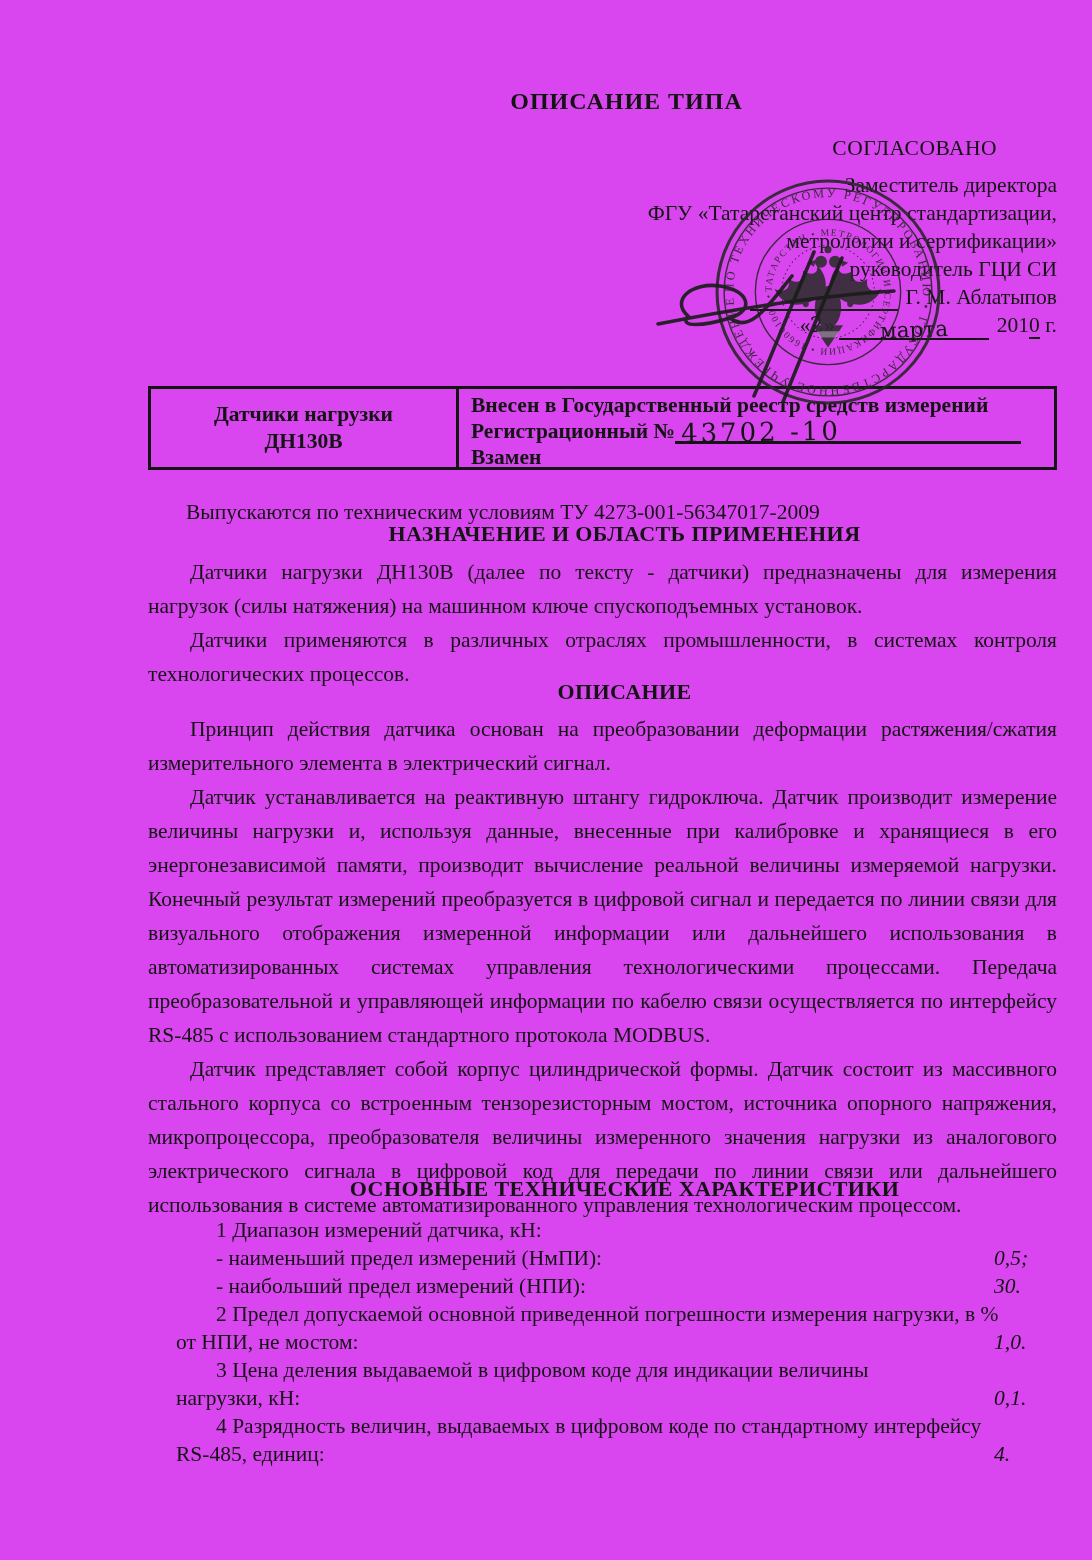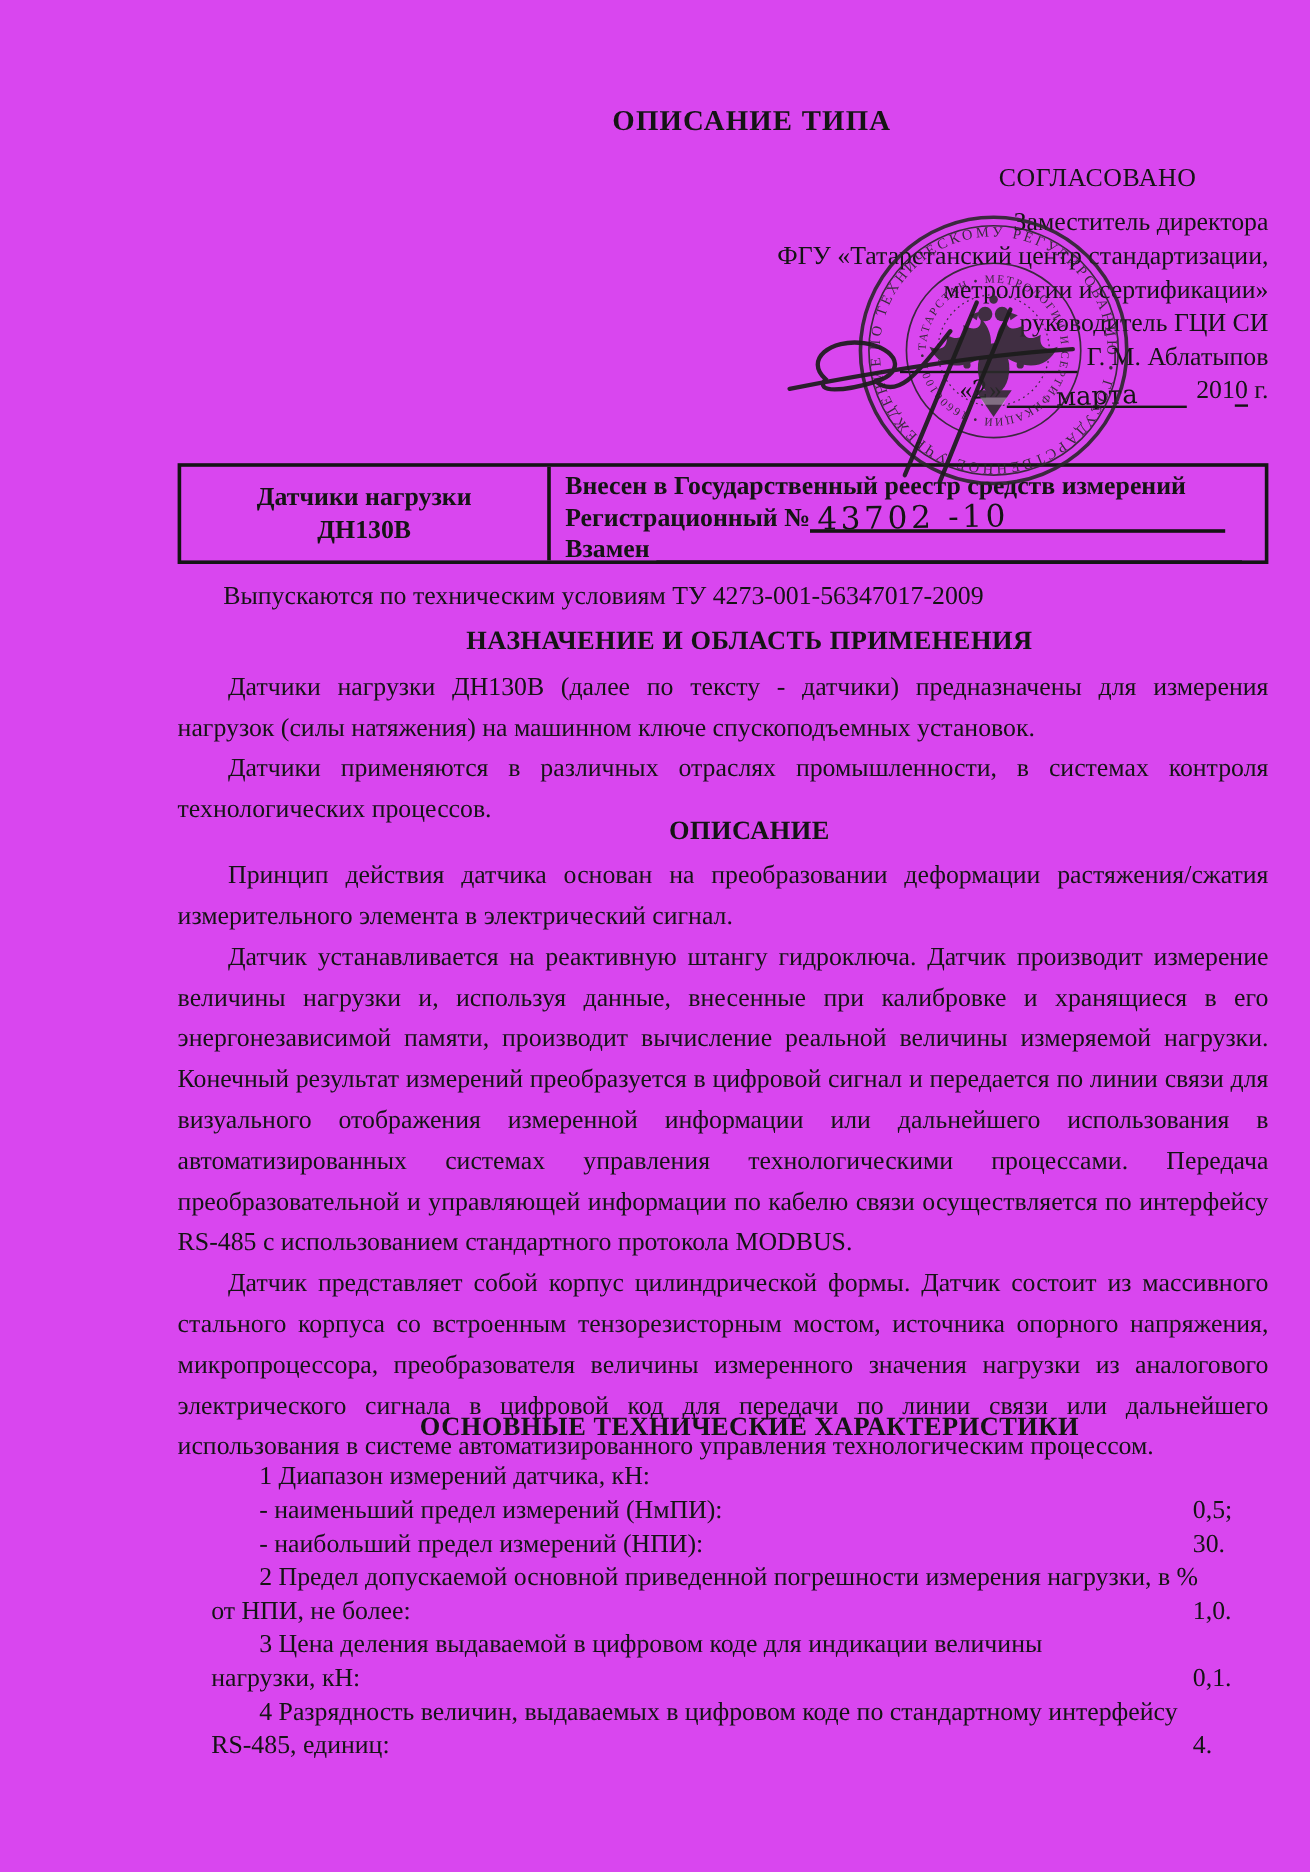--- a/index.html
+++ b/index.html
@@ -33,37 +33,37 @@
   .reg-table{top:386px;display:flex;border:3px solid #141414;height:84px;box-sizing:border-box;}
   .reg-left{width:308px;border-right:3px solid #141414;box-sizing:border-box;
     display:flex;flex-direction:column;justify-content:center;align-items:center;
     font-weight:bold;line-height:27px;}
   .reg-right{flex:1;padding:3px 12px 0 12px;font-weight:bold;line-height:26px;}
   .fill-line{display:inline-block;border-bottom:3px solid #141414;height:22px;vertical-align:bottom;}
   .reg-fill{width:346px;text-align:left;}
   .vz-fill{width:488px;}
   .reg-num{font-size:26px;letter-spacing:3px;font-weight:normal;transform:rotate(-1deg);padding-left:6px;}
 
-  .issued{top:484px;text-indent:38px;}
+  .issued{top:500px;text-indent:38px;}
 
   .sec-h{text-align:center;font-weight:bold;font-size:22px;letter-spacing:.4px;
     transform:translateX(22px);}
   .h-purpose{top:521px;}
   .h-desc{top:679px;}
   .h-specs{top:1176px;}
 
   .body-text{line-height:34px;text-align:justify;}
   .t-purpose{top:555px;}
   .t-desc{top:712px;}
   .body-text p{margin:0;text-indent:42px;}
 
   .specs{top:1216px;line-height:28px;margin-left:28px;}
   .spec-line{position:relative;}
   .spec-line.ind{padding-left:40px;}
-  .spec-val{position:absolute;left:818px;top:0;}
+  .spec-val{position:absolute;left:818px;top:0;font-style:italic;}
 </style>
 </head>
 <body>
 
 <div class="page">
   <div class="content">
 
     <div class="abs doc-title">ОПИСАНИЕ ТИПА</div>
 
     <div class="abs approval">
@@ -111,21 +111,21 @@
       <p>Датчик устанавливается на реактивную штангу гидроключа. Датчик производит измерение величины нагрузки и, используя данные, внесенные при калибровке и хранящиеся в его энергонезависимой памяти, производит вычисление реальной величины измеряемой нагрузки. Конечный результат измерений преобразуется в цифровой сигнал и передается по линии связи для визуального отображения измеренной информации или дальнейшего использования в автоматизированных системах управления технологическими процессами. Передача преобразовательной и управляющей информации по кабелю связи осуществляется по интерфейсу RS-485 с использованием стандартного протокола MODBUS.</p>
       <p>Датчик представляет собой корпус цилиндрической формы. Датчик состоит из массивного стального корпуса со встроенным тензорезисторным мостом, источника опорного напряжения, микропроцессора, преобразователя величины измеренного значения нагрузки из аналогового электрического сигнала в цифровой код для передачи по линии связи или дальнейшего использования в системе автоматизированного управления технологическим процессом.</p>
     </div>
 
     <div class="abs sec-h h-specs">ОСНОВНЫЕ ТЕХНИЧЕСКИЕ ХАРАКТЕРИСТИКИ</div>
     <div class="abs specs">
       <div class="spec-line ind"><span>1 Диапазон измерений датчика, кН:</span></div>
       <div class="spec-line ind"><span>- наименьший предел измерений (НмПИ):</span><span class="spec-val">0,5;</span></div>
       <div class="spec-line ind"><span>- наибольший предел измерений (НПИ):</span><span class="spec-val">30.</span></div>
       <div class="spec-line ind"><span>2 Предел допускаемой основной приведенной погрешности измерения нагрузки, в %</span></div>
-      <div class="spec-line"><span>от НПИ, не более:</span><span class="spec-val">1,0.</span></div>
+      <div class="spec-line"><span>от НПИ, не мостом:</span><span class="spec-val">1,0.</span></div>
       <div class="spec-line ind"><span>3 Цена деления выдаваемой в цифровом коде для индикации величины</span></div>
       <div class="spec-line"><span>нагрузки, кН:</span><span class="spec-val">0,1.</span></div>
       <div class="spec-line ind"><span>4 Разрядность величин, выдаваемых в цифровом коде по стандартному интерфейсу</span></div>
       <div class="spec-line"><span>RS-485, единиц:</span><span class="spec-val">4.</span></div>
     </div>
 
   </div>
 
   <svg class="stamp" viewBox="0 0 230 230">
     <defs>

